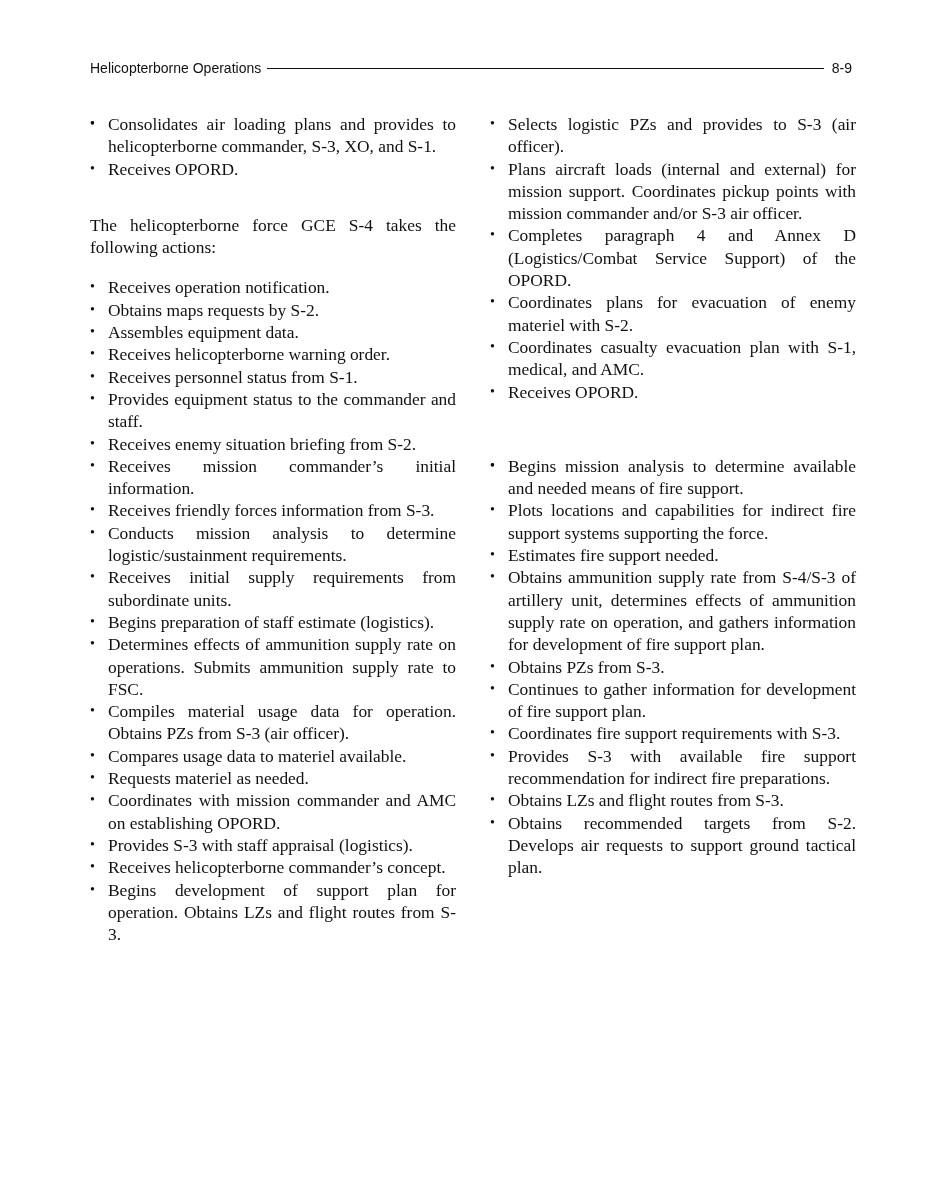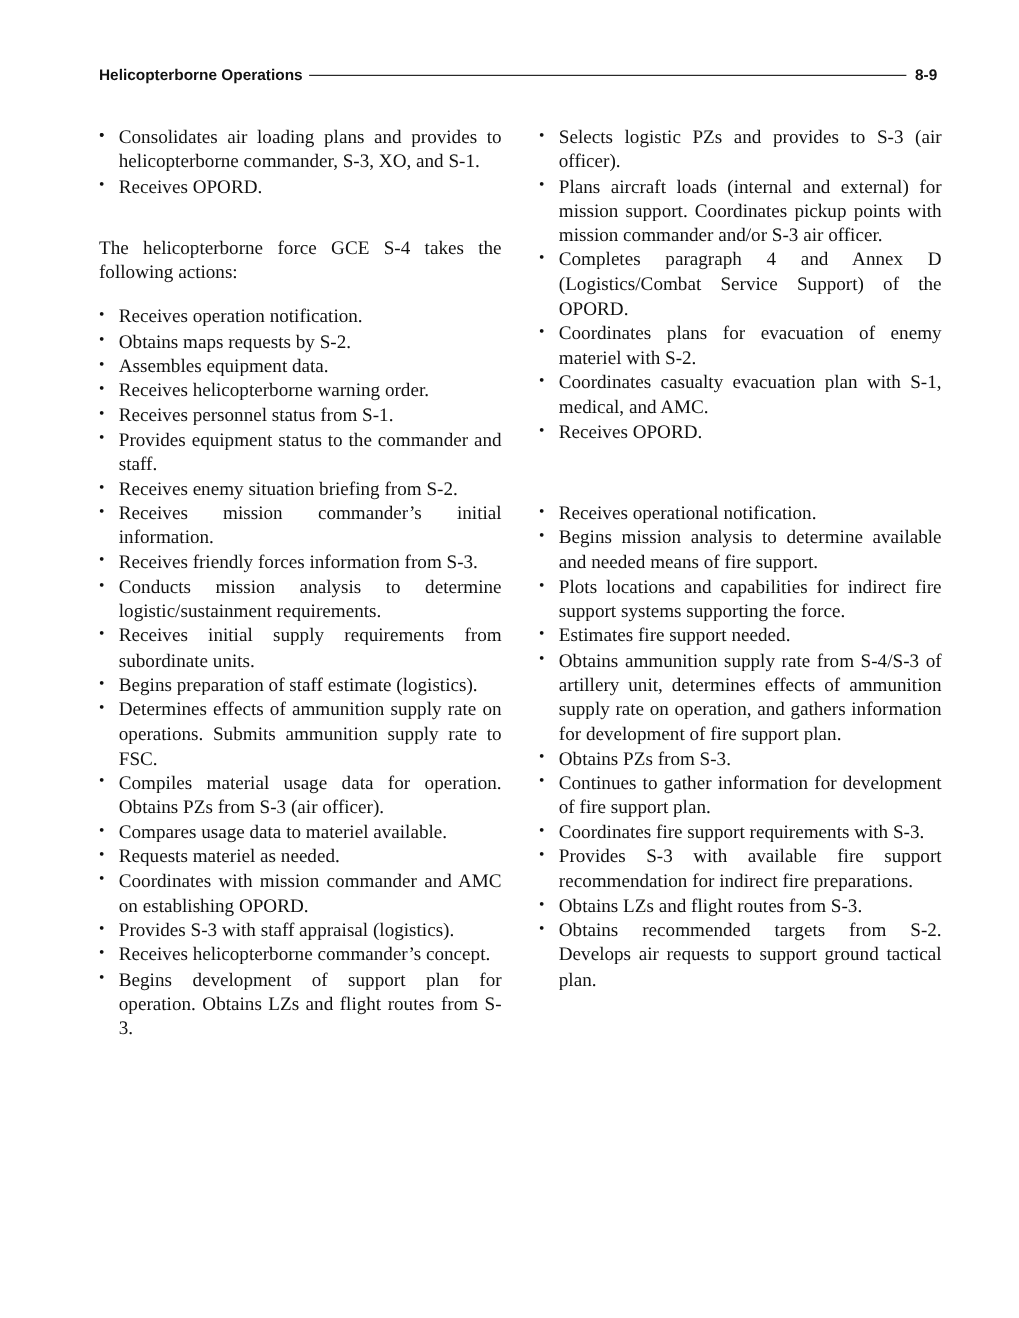--- a/index.html
+++ b/index.html
@@ -1,20 +1,20 @@
 <!DOCTYPE html>
 <html><head>
 <meta charset="utf-8">
 <style>
   html, body { margin: 0; padding: 0; background: #ffffff; }
   body { width: 926px; height: 1198px; position: relative; overflow: hidden; color: #111; }
   .header {
     position: absolute; left: 90px; top: 59px; width: 762px; height: 18px;
     display: flex; align-items: center;
-    font-family: "Liberation Sans", sans-serif; font-weight: bold; font-size: 14px;
+    font-family: "Liberation Sans", sans-serif; font-weight: normal; font-size: 14px;
   }
   .header .rule { flex: 1; height: 0; border-top: 1.3px solid #111; margin: 0 8px 0 6px; }
   .col { position: absolute; top: 113px; width: 366px;
     font-family: "Liberation Serif", serif; font-size: 17.4px; line-height: 22.3px; }
   .col.left { left: 90px; }
   .col.right { left: 490px; }
   ul { list-style: none; margin: 0; padding: 0; }
   li { position: relative; padding-left: 18px; text-align: justify; }
   li .bullet { position: absolute; left: 0; top: 0; font-size: 14px; }
   h3 {
@@ -75,21 +75,21 @@
       <li><span class="bullet">•</span><span>Plans aircraft loads (internal and external) for mission support. Coordinates pickup points with mission commander and/or S-3 air officer.</span></li>
       <li><span class="bullet">•</span><span>Completes paragraph 4 and Annex D (Logistics/Combat Service Support) of the OPORD.</span></li>
       <li><span class="bullet">•</span><span>Coordinates plans for evacuation of enemy materiel with S-2.</span></li>
       <li><span class="bullet">•</span><span>Coordinates casualty evacuation plan with S-1, medical, and AMC.</span></li>
       <li><span class="bullet">•</span><span>Receives OPORD.</span></li>
     </ul>
   <div class="gap-h"></div>
   <div class="gap-p"></div>
   <div class="gap-l"></div>
   <ul>
-      <li><span class="bullet">•</span><span>Receives operational notification.</span></li>
+      <li><span class="bullet">•</span></li>
       <li><span class="bullet">•</span><span>Begins mission analysis to determine available and needed means of fire support.</span></li>
       <li><span class="bullet">•</span><span>Plots locations and capabilities for indirect fire support systems supporting the force.</span></li>
       <li><span class="bullet">•</span><span>Estimates fire support needed.</span></li>
       <li><span class="bullet">•</span><span>Obtains ammunition supply rate from S-4/S-3 of artillery unit, determines effects of ammunition supply rate on operation, and gathers information for development of fire support plan.</span></li>
       <li><span class="bullet">•</span><span>Obtains PZs from S-3.</span></li>
       <li><span class="bullet">•</span><span>Continues to gather information for development of fire support plan.</span></li>
       <li><span class="bullet">•</span><span>Coordinates fire support requirements with S-3.</span></li>
       <li><span class="bullet">•</span><span>Provides S-3 with available fire support recommendation for indirect fire preparations.</span></li>
       <li><span class="bullet">•</span><span>Obtains LZs and flight routes from S-3.</span></li>
       <li><span class="bullet">•</span><span>Obtains recommended targets from S-2. Develops air requests to support ground tactical plan.</span></li>

